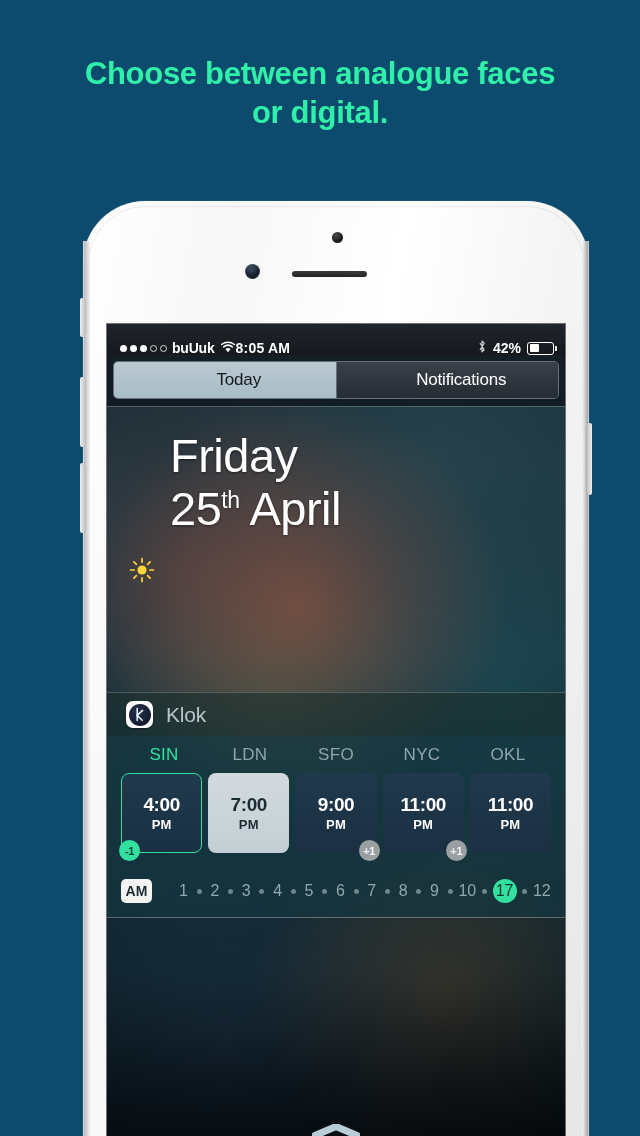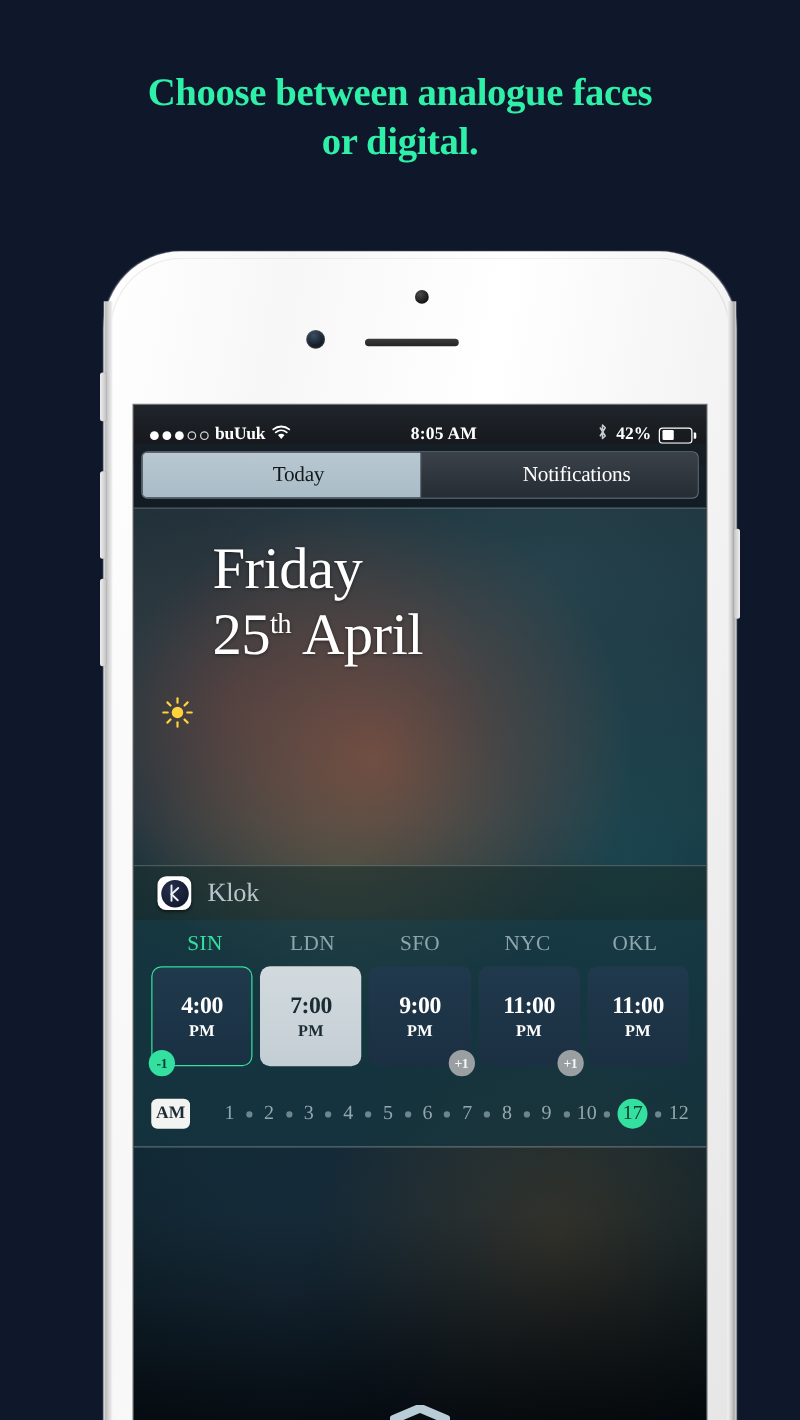--- a/index.html
+++ b/index.html
@@ -10,22 +10,21 @@
     background: #000;
     overflow: hidden;
     font-family: "Liberation Sans", sans-serif;
     -webkit-font-smoothing: antialiased;
   }
 
   #stage {
     position: relative;
     width: 640px;
     height: 1136px;
-    background: #0f172a;
-    font-family: Liberation Serif, serif;
+    background: #0c4a6e;
   }
 
   
   .headline {
     position: absolute;
     top: 54px;
     left: 0;
     width: 640px;
     text-align: center;
     color: #2ff0a8;
@@ -149,21 +148,21 @@
     width: 458px; height: 48px;
     background: linear-gradient(180deg,#20252b 0%,#171b20 55%,#101317 100%);
     display: flex;
     align-items: center;
     color: #fff;
     font-size: 14px;
     font-weight: bold;
     padding: 0 8px;
   }
   .sb-left  { display: flex; align-items: center; gap: 5px; flex: 0 0 auto; padding-left: 5px; }
-  .sb-mid   { flex: 1; text-align: center; letter-spacing: 0.2px; }
+  .sb-mid   { flex: 1; text-align: left; letter-spacing: 0.2px; }
   .sb-right { display: flex; align-items: center; gap: 6px; flex: 0 0 auto; padding-right: 3px; }
   .dots { display: flex; gap: 3px; align-items: center; }
   .dots i { width: 7px; height: 7px; border-radius: 50%; display: block; }
   .dots i.on  { background: #ffffff; }
   .dots i.off { background: transparent; border: 1px solid #d5d5d5; width: 7px; height: 7px; }
   .carrier { font-weight: bold; font-size: 14px; letter-spacing: -0.2px; }
   .wifi-ic { display: block; }
   .bt-ic   { display: block; }
   .batt {
     width: 27px; height: 13px;

